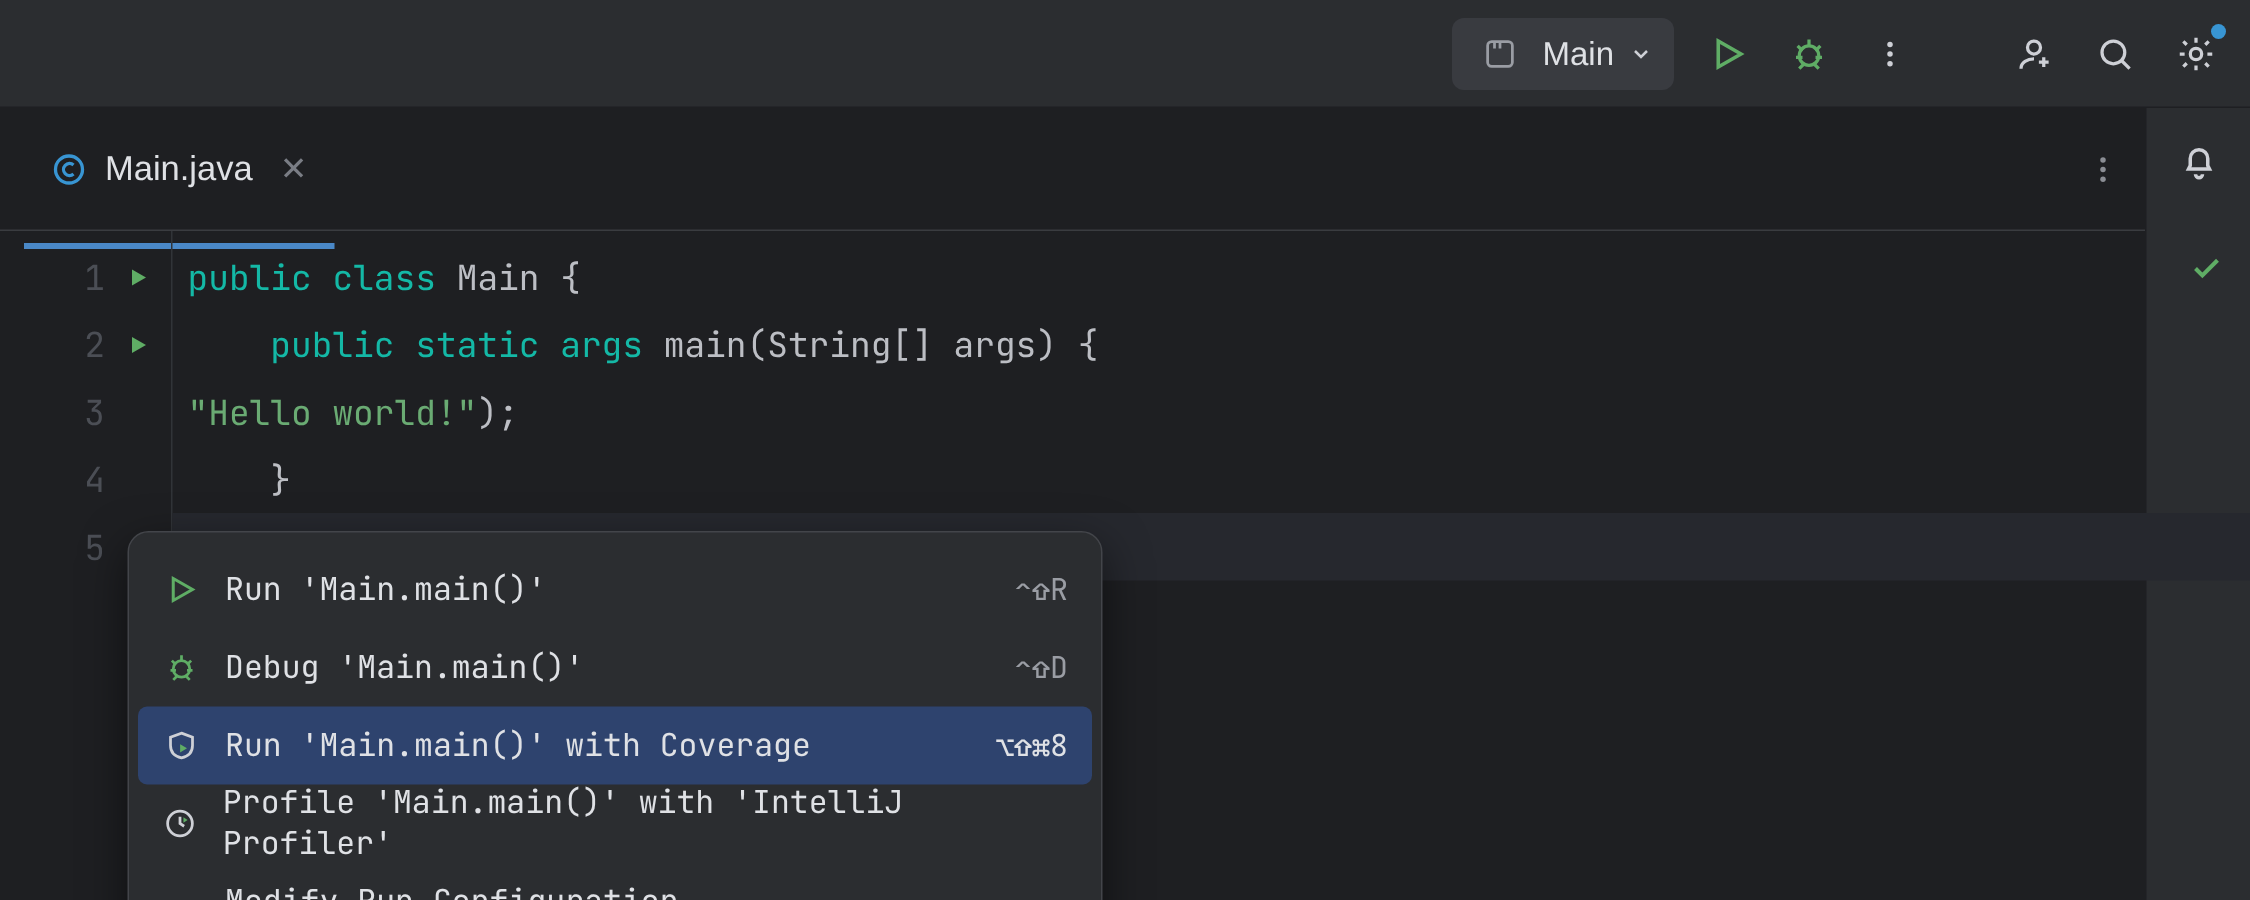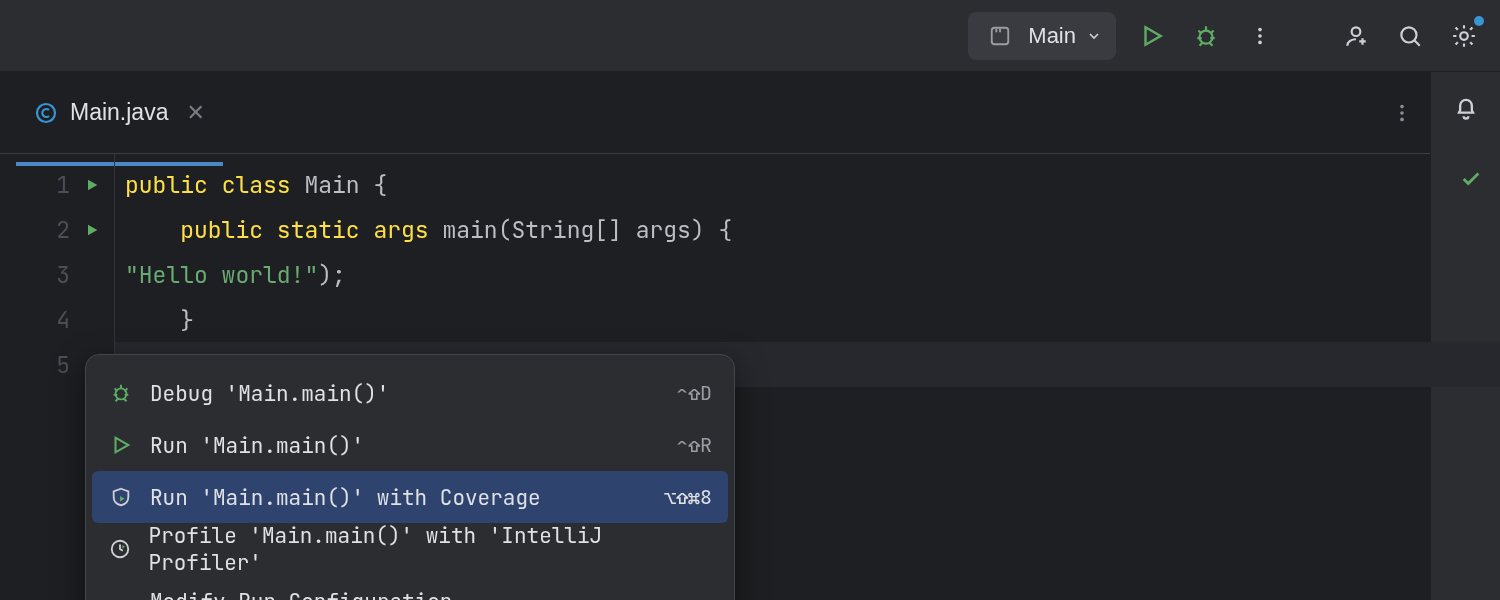--- a/index.html
+++ b/index.html
@@ -88,21 +88,21 @@
   .run-tri { color:#5fad65; }
 
   .code {
     flex:1; padding-top:8px; position:relative;
   }
   .cline {
     height:45px; display:flex; align-items:center;
     padding-left: 10px; white-space: pre;
   }
   .cline.current { background:#26282e; }
-  .kw  { color:#fde047;text-align:right; }
+  .kw  { color:#14b8a6;text-align:right; }
   .def { color:#bcbec4; }
   .pun { color:#bcbec4; }
   .str { color:#6aab73; }
 
   .inspection-ok{
     position:absolute; top:14px; right:18px; color:#5fad65;
   }
 
   
   .ctx {
@@ -278,38 +278,38 @@
       <span class="str">"Hello world!"</span>
       <span class="pun">);</span>
     </div>
     <div class="cline"><span class="pun">    }</span></div>
     <div class="cline current"><span class="pun">}</span></div>
   </div>
 
   <div class="ctx">
     <div class="ctx-item">
       <span class="mi green">
+        <svg width="22" height="22" viewBox="0 0 24 24" fill="none" stroke="currentColor" stroke-width="2.2">
+            <path d="M6 4l14 8-14 8z"></path>
+          </svg>
+      </span>
+      <span>Run 'Main.main()'</span>
+      <span class="spacer"></span>
+      <span class="shortcut">⌃⇧R</span>
+    </div>
+    <div class="ctx-item">
+      <span class="mi green">
         <svg width="22" height="22" viewBox="0 0 24 24" fill="none" stroke="currentColor" stroke-width="2">
             <circle cx="12" cy="13" r="6"></circle>
             <path d="M12 3v4M5 7l3 3M19 7l-3 3M4 14h4M16 14h4M6 21l3-3M18 21l-3-3"></path>
           </svg>
       </span>
       <span>Debug 'Main.main()'</span>
       <span class="spacer"></span>
       <span class="shortcut">⌃⇧D</span>
-    </div>
-    <div class="ctx-item">
-      <span class="mi green">
-        <svg width="22" height="22" viewBox="0 0 24 24" fill="none" stroke="currentColor" stroke-width="2.2">
-            <path d="M6 4l14 8-14 8z"></path>
-          </svg>
-      </span>
-      <span>Run 'Main.main()'</span>
-      <span class="spacer"></span>
-      <span class="shortcut">⌃⇧R</span>
     </div>
     <div class="ctx-item sel">
       <span class="mi">
         <svg width="22" height="22" viewBox="0 0 24 24" fill="none" stroke="#ced0d6" stroke-width="2">
             <path d="M12 3l8 3v6c0 5-3.5 8-8 9-4.5-1-8-4-8-9V6l8-3z"></path>
             <path d="M11 11l5 3-5 3z" fill="#5fad65" stroke="none"></path>
           </svg>
       </span>
       <span>Run 'Main.main()' with Coverage</span>
       <span class="spacer"></span>

